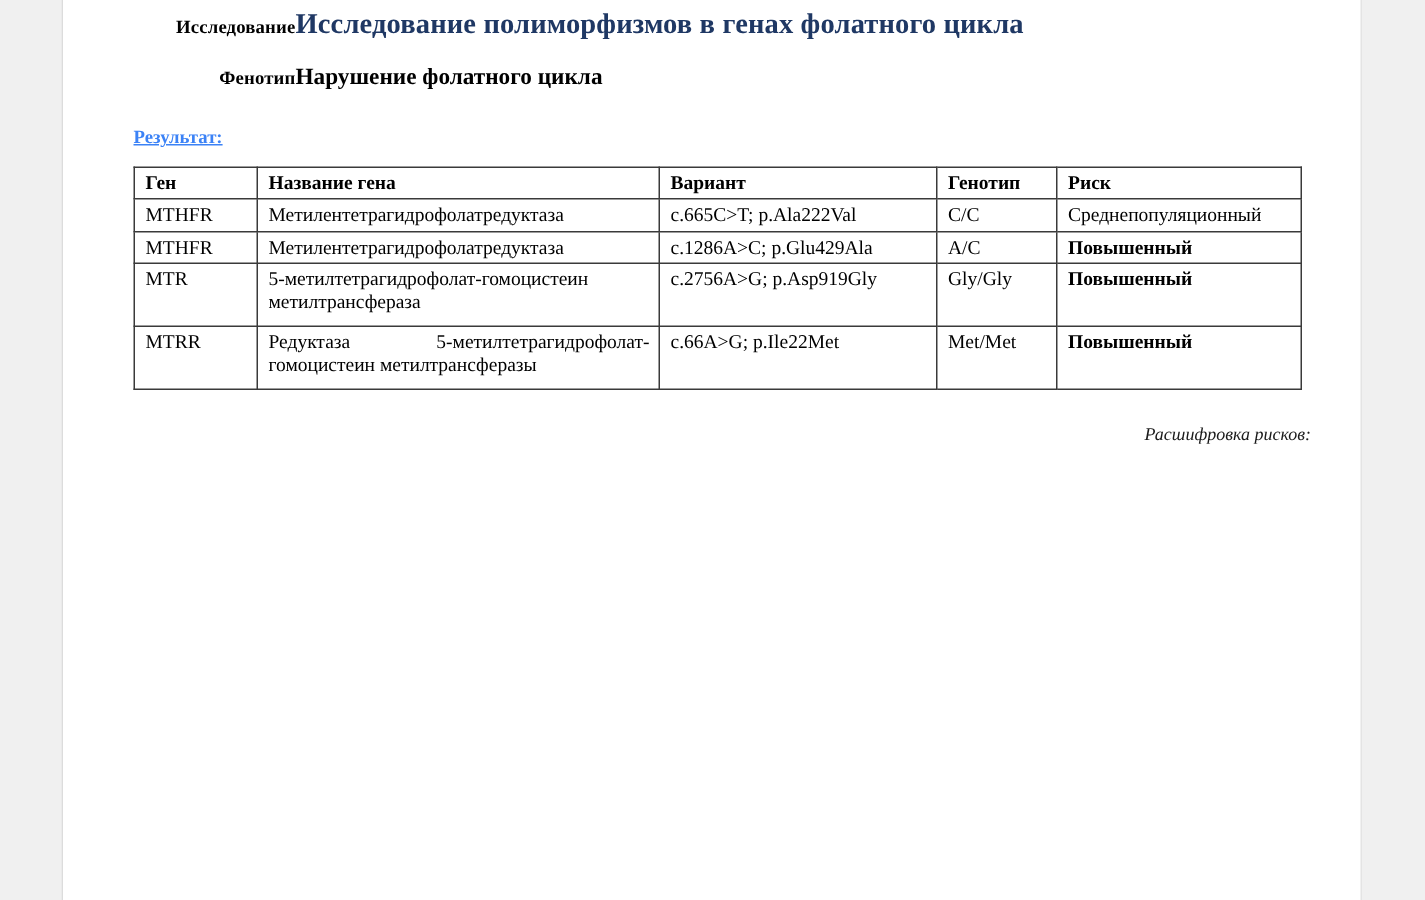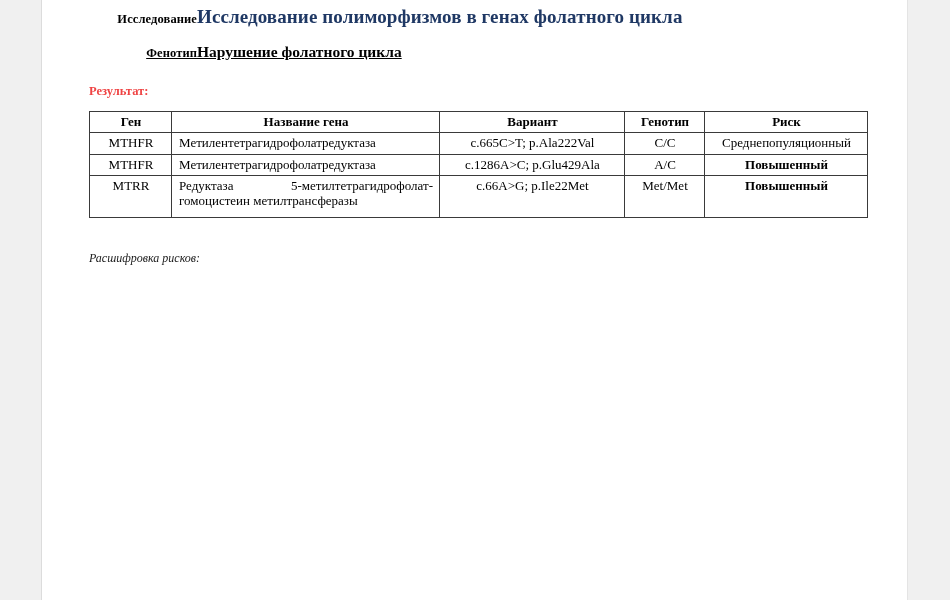--- a/index.html
+++ b/index.html
@@ -32,21 +32,21 @@
     top: 0;
     width: 785px;
   }
 
   
   .meta-row {
     display: flex;
     align-items: baseline;
   }
   .meta-row.study { margin-top: 6px; }
-  .meta-row.phenotype { margin-top: 15px; text-decoration: underline; }
+  .meta-row.phenotype { margin-top: 15px; }
 
   .meta-label {
     width: 108px;
     text-align: right;
     padding-right: 0;
     font-weight: bold;
     font-size: 12.5px;
     color: #000000;
     flex: none;
     letter-spacing: 0.1px;
@@ -63,63 +63,65 @@
     color: #000000;
     text-align: right;
   }
 
   
   .result-label {
     margin-top: 23px;
     margin-left: 0px;
     font-weight: bold;
     font-size: 12.5px;
-    color: #ef4444;
+    color: #3b82f6;
+    text-decoration: underline;
   }
 
   
   .result-table {
     margin-top: 12px;
     border-collapse: collapse;
     width: 778px;
     table-layout: fixed;
     border: 1.6px solid #2b2b2b;
   }
   .result-table th,
   .result-table td {
     border: 1px solid #3a3a3a;
     padding: 2px 6px 3px 7px;
     font-size: 13px;
     line-height: 1.18;
     color: #000000;
     vertical-align: top;
-    text-align: center;
+    text-align: left;
   }
   .result-table th {
     font-weight: bold;
     white-space: nowrap;
   }
   .col-gene   { width: 82px; }
   .col-name   { width: 268px; }
   .col-var    { width: 185px; }
   .col-gt     { width: 80px; }
   .col-risk   { width: 163px; }
 
   td.cell-name { text-align: justify; text-align-last: left; hyphens: manual; }
   td.cell-name.justify-all { text-align: justify; }
   .risk-strong { font-weight: bold; }
   .row-tall td { height: 36px; }
 
   
   .footnote {
-    margin-top: 31px;
+    margin-top: 20px;
     font-style: italic;
     font-size: 12px;
     line-height: 1.55;
     color: #1a1a1a;
+    text-align: right;
   }
   .footnote div { white-space: nowrap; }
 </style>
 </head>
 <body>
 
 <div class="page">
   <div class="content">
 
     <div class="meta-row study">
@@ -160,20 +162,27 @@
           <td>Среднепопуляционный</td>
         </tr>
         <tr>
           <td>MTHFR</td>
           <td class="cell-name">Метилентетрагидрофолатредуктаза</td>
           <td>c.1286A&gt;C; p.Glu429Ala</td>
           <td>A/C</td>
           <td class="risk-strong">Повышенный</td>
         </tr>
         <tr class="row-tall">
+          <td>MTR</td>
+          <td class="cell-name">5-метилтетрагидрофолат-гомоцистеин метилтрансфераза</td>
+          <td>c.2756A&gt;G; p.Asp919Gly</td>
+          <td>Gly/Gly</td>
+          <td class="risk-strong">Повышенный</td>
+        </tr>
+        <tr class="row-tall">
           <td>MTRR</td>
           <td class="cell-name justify-all">Редуктаза 5-метилтетрагидрофолат-гомоцистеин метилтрансферазы</td>
           <td>c.66A&gt;G; p.Ile22Met</td>
           <td>Met/Met</td>
           <td class="risk-strong">Повышенный</td>
         </tr>
       </tbody>
     </table>
 
     <div class="footnote">

